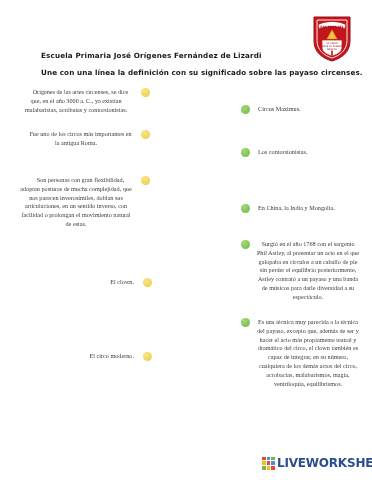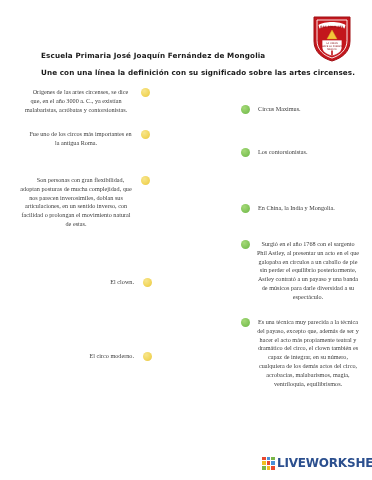--- a/index.html
+++ b/index.html
@@ -157,22 +157,22 @@
       <text x="21" y="14.6" text-anchor="middle" font-family="DejaVu Sans, sans-serif" font-size="3" font-weight="bold" fill="#9d1118">ESC PRIM JJFL</text>
       <polygon points="21,17 26,26 16,26" fill="#f3c53a" stroke="#d9a81e" stroke-width="0.5"></polygon>
       <path d="M11 27 H31 V34 C31 39 26.5 41.5 21 43 C15.5 41.5 11 39 11 34 Z" fill="#ffffff" stroke="#c3161c" stroke-width="0.7"></path>
       <text x="21" y="30.5" text-anchor="middle" font-family="DejaVu Sans, sans-serif" font-size="2.4" fill="#8a1014">LA UNION</text>
       <text x="21" y="33.5" text-anchor="middle" font-family="DejaVu Sans, sans-serif" font-size="2.4" fill="#8a1014">HACE LA FUERZA</text>
       <text x="21" y="36.5" text-anchor="middle" font-family="DejaVu Sans, sans-serif" font-size="2.4" fill="#8a1014">MEXICO</text>
       <rect x="20.2" y="37.5" width="1.6" height="5" fill="#c3161c"></rect>
     </svg>
   </div>
 
-  <div class="school-title">Escuela Primaria José Joaquín Fernández de Mongolia</div>
-  <div class="instruction">Une con una línea la definición con su significado sobre las artes circenses.</div>
+  <div class="school-title">Escuela Primaria José Orígenes Fernández de Lizardi</div>
+  <div class="instruction">Une con una línea la definición con su significado sobre las payaso circenses.</div>
 
   <div class="col-left">
 
     <div class="item left-item indented" style="top:88px;">
       <div class="item-text">Orígenes de las artes circenses, se dice que, en el año 3000 a. C., ya existían malabaristas, acróbatas y contorsionistas.</div>
       <span class="dot dot-yellow"></span>
     </div>
 
     <div class="item left-item indented" style="top:130px;">
       <div class="item-text">Fue uno de los circos más importantes en la antigua Roma.</div>

